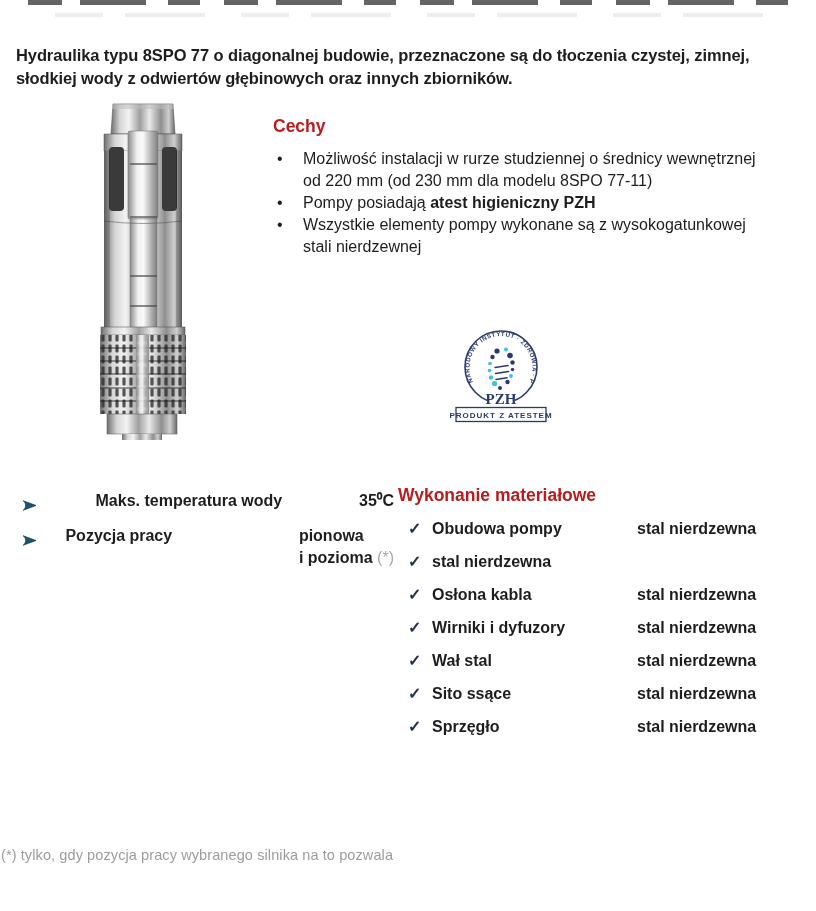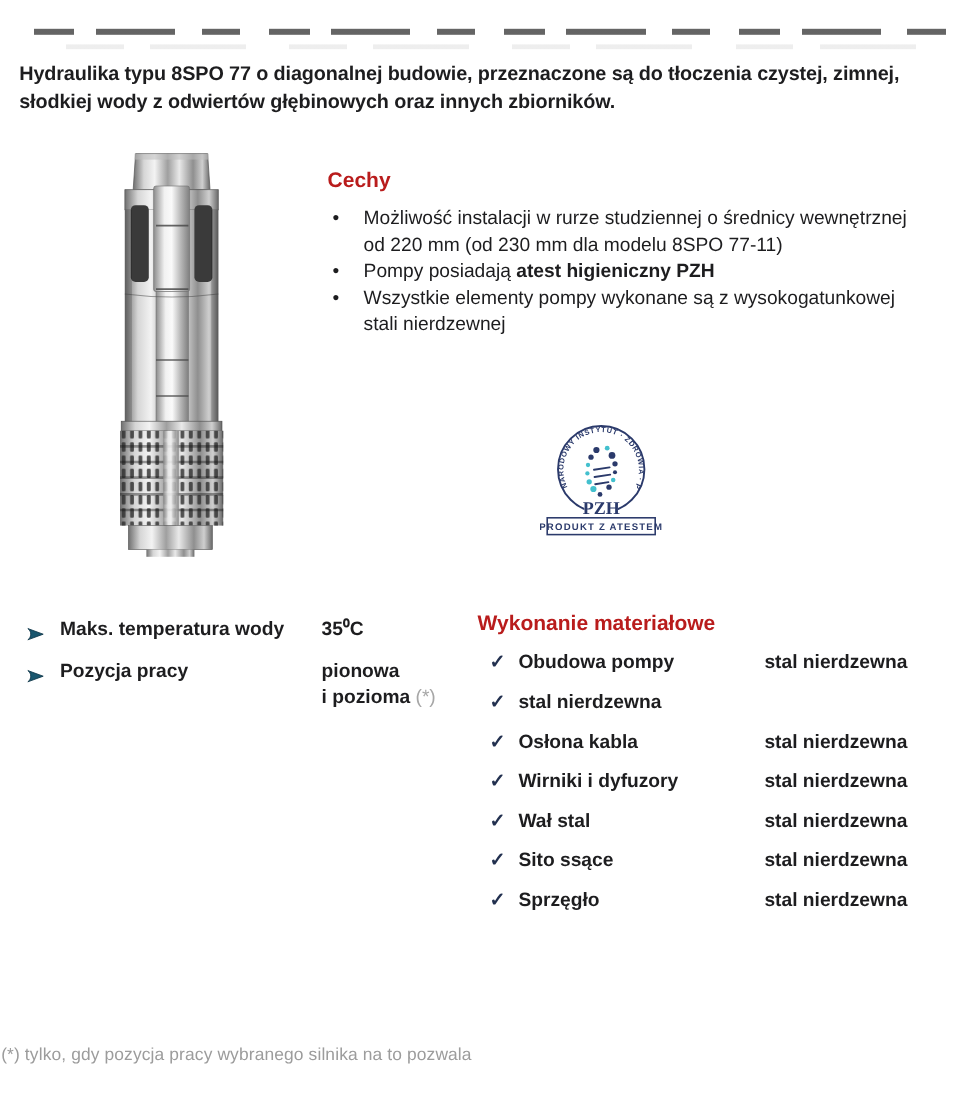--- a/index.html
+++ b/index.html
@@ -1,20 +1,20 @@
 <!DOCTYPE html>
 <html><head>
 <meta charset="utf-8">
 <style>
   html,body { margin:0; padding:0; }
   body {
     width:816px; height:911px; background:#ffffff; position:relative;
     font-family:"Liberation Sans", sans-serif; color:#1d1d1f; overflow:hidden;
   }
-  .abs { position:absolute;margin-top:24px; }
+  .abs { position:absolute; }
 
   
   .artifact-row1 {
     top:0; left:28px; width:774px; height:5px; opacity:.8;
     background:
       repeating-linear-gradient(90deg,#3e3e3e 0 34px, transparent 34px 52px,
         #3e3e3e 52px 118px, transparent 118px 140px,
         #3e3e3e 140px 172px, transparent 172px 196px);
   }
   .artifact-row2 {
@@ -41,21 +41,21 @@
     position:relative; padding-left:30px; font-size:16px; line-height:22px;
     white-space:pre-line;
   }
   .cechy li::before { content:"•"; position:absolute; left:4px; top:0; color:#1d1d1f; }
   .b { font-weight:bold; }
 
   .pzh-badge { left:450px; top:325px; width:102px; height:100px; }
 
   .dane { left:22px; top:490px; width:372px; }
   .dane .section-title { margin-bottom:13px; }
-  .drow { display:flex; font-size:16px; line-height:22px; font-weight:bold; margin-bottom:8px; }
+  .drow { display:flex; font-size:16px; line-height:22px; font-weight:bold; margin-bottom:8px;justify-content:space-between; }
   .drow .arrow { width:28px; padding-top:5px; }
   .drow .dlabel { width:218px; }
   .note { color:#a7a7a7; font-weight:normal; }
 
   .wyk { left:398px; top:484px; width:410px; }
   .wyk .section-title { margin-bottom:12px; }
   .wrow { display:flex; padding-left:10px; font-size:16px; line-height:22px; font-weight:bold; margin-bottom:11px; }
   .wrow .check { width:24px; color:#22304f; font-size:16px; }
   .wrow .wlabel { width:205px; }
 

